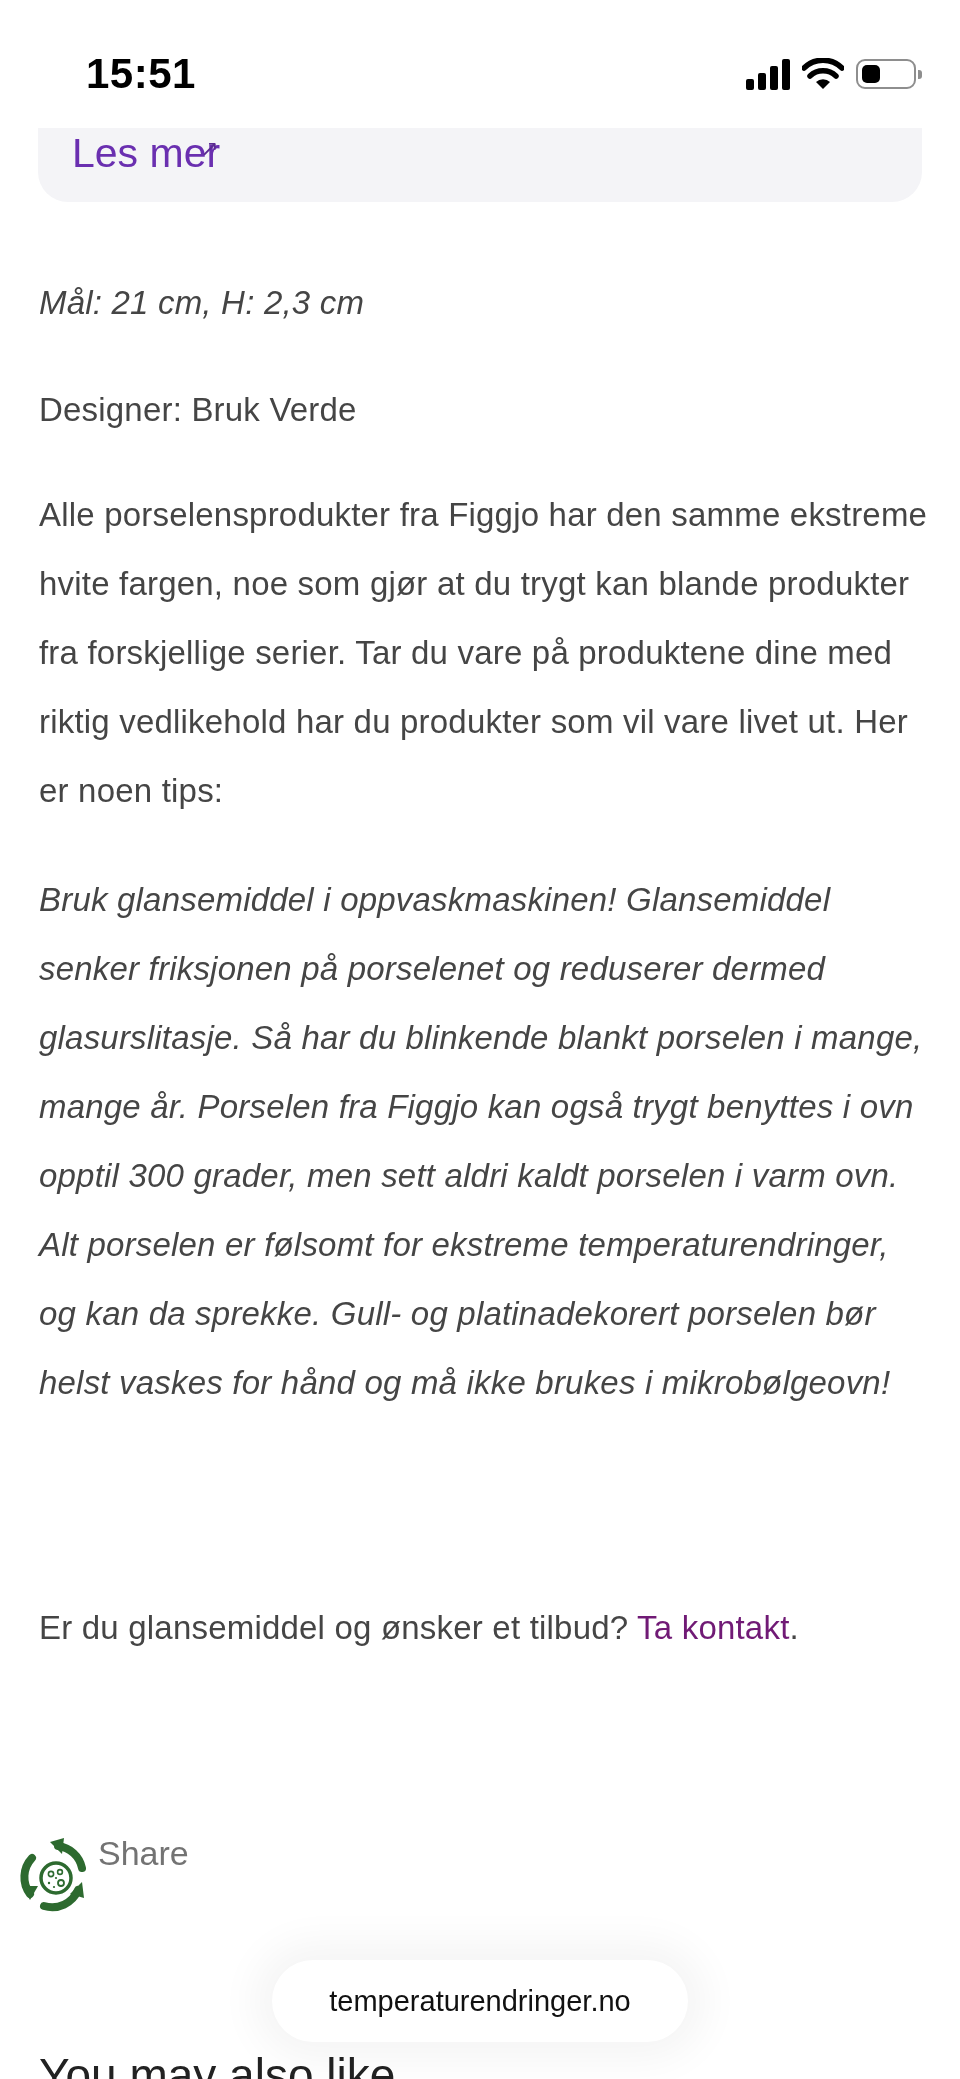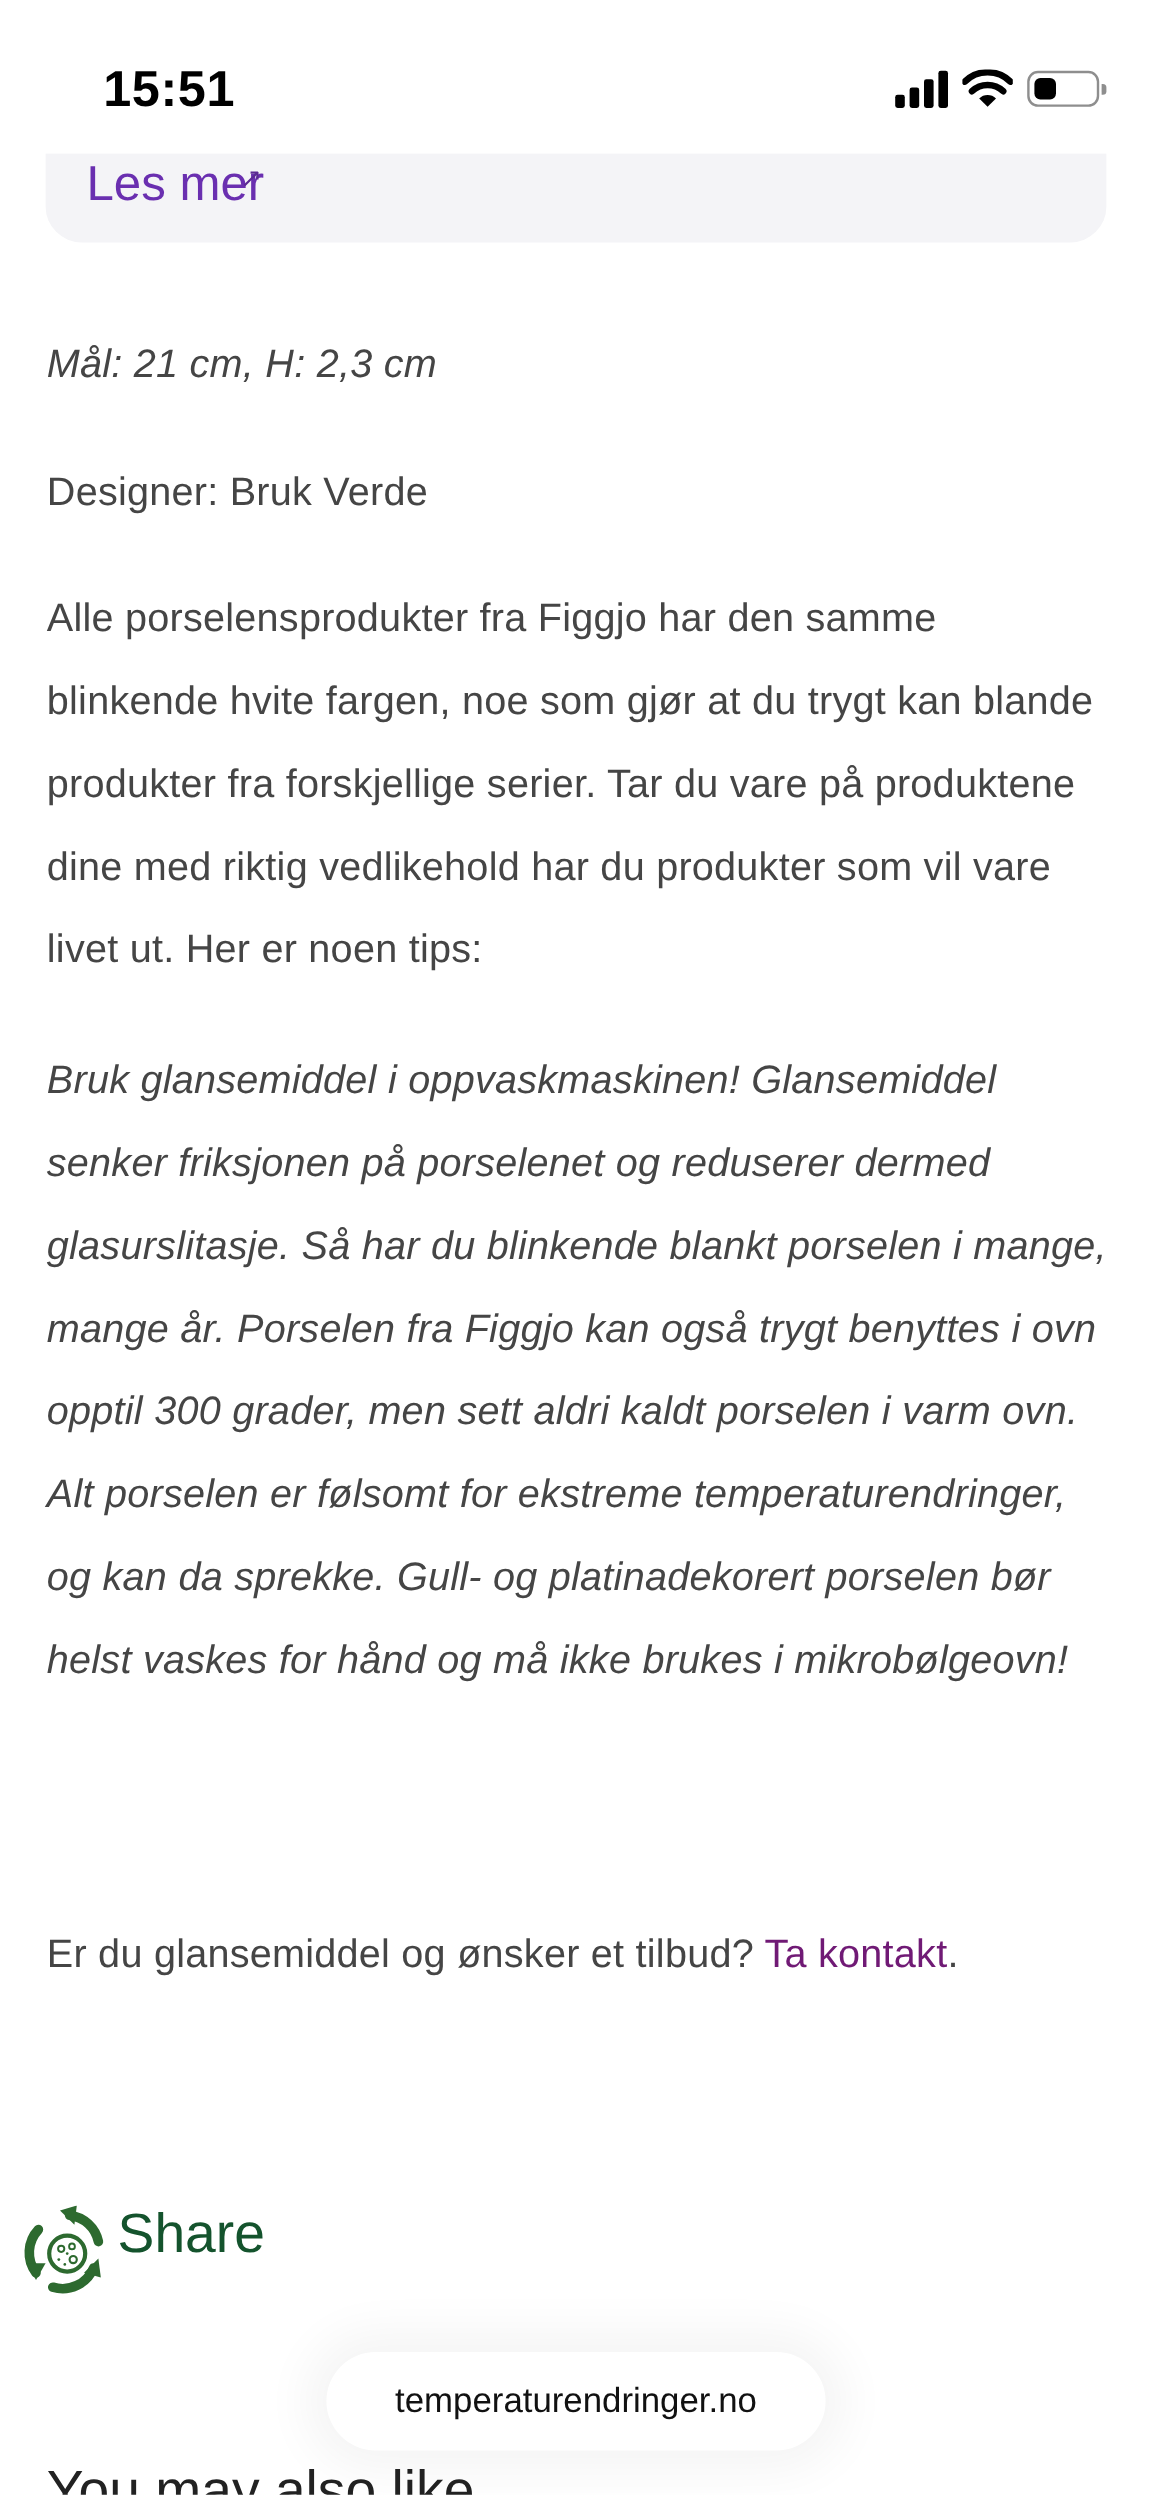--- a/index.html
+++ b/index.html
@@ -28,21 +28,21 @@
   .content p { margin:0; position:absolute; left:0; width:890px; }
   .p-mal { top:268px;font-style:italic; }
   .p-designer { top:375px; }
   .p-intro { top:480px; }
   .p-tips { top:865px;font-style:italic; }
   .p-contact { top:1593px; }
   .contact-link { color:#701a75; text-underline-offset:8px; text-decoration-thickness:2px; }
 
   .share-row { position:absolute; left:18px; top:1838px; display:flex; align-items:flex-start; }
   .share-icon { width:72px; height:76px; }
-  .share-label { margin-left:8px; margin-top:-4px; font-size:46px; color:#14532d; }
+  .share-label { margin-left:8px; margin-top:-4px; font-size:34px; color:#737373; }
 
   .url-pill {
     position:absolute; left:272px; top:1960px; width:416px; height:82px;
     background:#fff; border-radius:41px;
     box-shadow:0 0 40px 18px rgba(0,0,0,0.045);
     display:flex; align-items:center; justify-content:center; z-index:2;
     font-size:29px; color:#111;
   }
   .also-like { position:absolute; left:39px; top:2048px; font-size:46px; color:#222; }
 </style>
@@ -71,21 +71,21 @@
 </div>
 
 <div class="info-card">
   <a class="les-mer">Les mer</a>
   <span class="les-mer-arrow">↗</span>
 </div>
 
 <div class="content">
   <p class="p-mal">Mål: 21 cm, H: 2,3 cm</p>
   <p class="p-designer">Designer: Bruk Verde</p>
-  <p class="p-intro">Alle porselensprodukter fra Figgjo har den samme blinkende hvite fargen, noe som gjør at du trygt kan blande produkter fra forskjellige serier. Tar du vare på produktene dine med riktig vedlikehold har du produkter som vil vare livet ut. Her er noen tips:</p>
+  <p class="p-intro">Alle porselensprodukter fra Figgjo har den samme ekstreme hvite fargen, noe som gjør at du trygt kan blande produkter fra forskjellige serier. Tar du vare på produktene dine med riktig vedlikehold har du produkter som vil vare livet ut. Her er noen tips:</p>
   <p class="p-tips">Bruk glansemiddel i oppvaskmaskinen! Glansemiddel senker friksjonen på porselenet og reduserer dermed glasurslitasje. Så har du blinkende blankt porselen i mange, mange år. Porselen fra Figgjo kan også trygt benyttes i ovn opptil 300 grader, men sett aldri kaldt porselen i varm ovn. Alt porselen er følsomt for ekstreme temperaturendringer, og kan da sprekke. Gull- og platinadekorert porselen bør helst vaskes for hånd og må ikke brukes i mikrobølgeovn!</p>
   <p class="p-contact"><span>Er du glansemiddel og ønsker et tilbud? </span><a class="contact-link">Ta kontakt</a><span>.</span></p>
 </div>
 
 <div class="share-row">
   <svg class="share-icon" viewBox="0 0 72 76">
     <g fill="none" stroke="#2d6a2f" stroke-width="8" stroke-linecap="round">
       <path d="M40 8 A28 28 0 0 1 64 30"></path>
       <path d="M12 56 A28 28 0 0 1 14 20"></path>
       <path d="M60 52 A28 28 0 0 1 26 68"></path>

